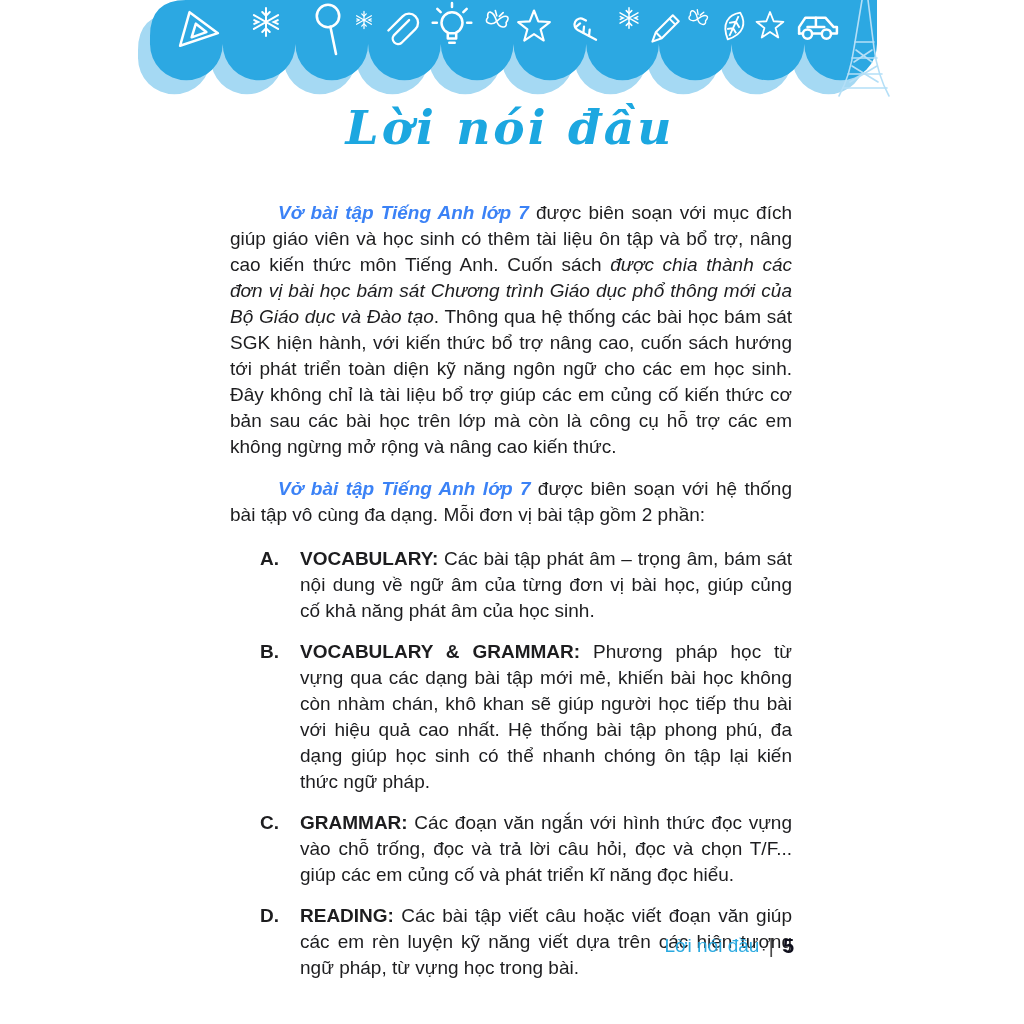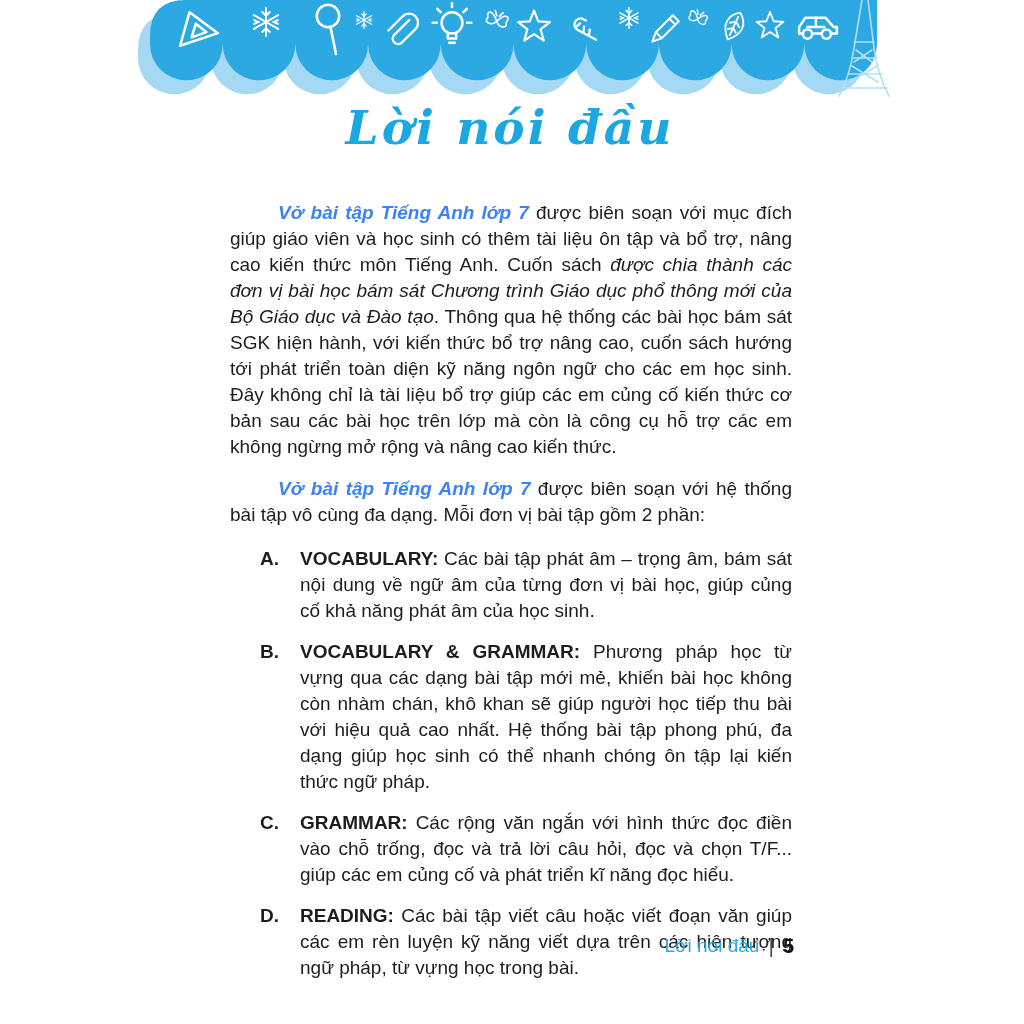--- a/index.html
+++ b/index.html
@@ -129,21 +129,21 @@
     <p class="para"><span class="lead">Vở bài tập Tiếng Anh lớp 7</span><span> được biên soạn với hệ thống bài tập vô cùng đa dạng. Mỗi đơn vị bài tập gồm 2 phần:</span></p>
 
     <div class="list">
       <div class="list-item">
         <span class="li-label">A.</span><span class="li-title">VOCABULARY:</span><span> Các bài tập phát âm – trọng âm, bám sát nội dung về ngữ âm của từng đơn vị bài học, giúp củng cố khả năng phát âm của học sinh.</span>
       </div>
       <div class="list-item">
         <span class="li-label">B.</span><span class="li-title">VOCABULARY &amp; GRAMMAR:</span><span> Phương pháp học từ vựng qua các dạng bài tập mới mẻ, khiến bài học không còn nhàm chán, khô khan sẽ giúp người học tiếp thu bài với hiệu quả cao nhất. Hệ thống bài tập phong phú, đa dạng giúp học sinh có thể nhanh chóng ôn tập lại kiến thức ngữ pháp.</span>
       </div>
       <div class="list-item">
-        <span class="li-label">C.</span><span class="li-title">GRAMMAR:</span><span> Các rộng văn ngắn với hình thức đọc điền vào chỗ trống, đọc và trả lời câu hỏi, đọc và chọn T/F... giúp các em củng cố và phát triển kĩ năng đọc hiểu.</span>
+        <span class="li-label">C.</span><span class="li-title">GRAMMAR:</span><span> Các đoạn văn ngắn với hình thức đọc vựng vào chỗ trống, đọc và trả lời câu hỏi, đọc và chọn T/F... giúp các em củng cố và phát triển kĩ năng đọc hiểu.</span>
       </div>
       <div class="list-item">
         <span class="li-label">D.</span><span class="li-title">READING:</span><span> Các bài tập viết câu hoặc viết đoạn văn giúp các em rèn luyện kỹ năng viết dựa trên các hiện tượng ngữ pháp, từ vựng học trong bài.</span>
       </div>
     </div>
   </div>
 
   <div class="footer">
     <span class="f-label">Lời nói đầu</span>
     <span class="f-sep">|</span>

